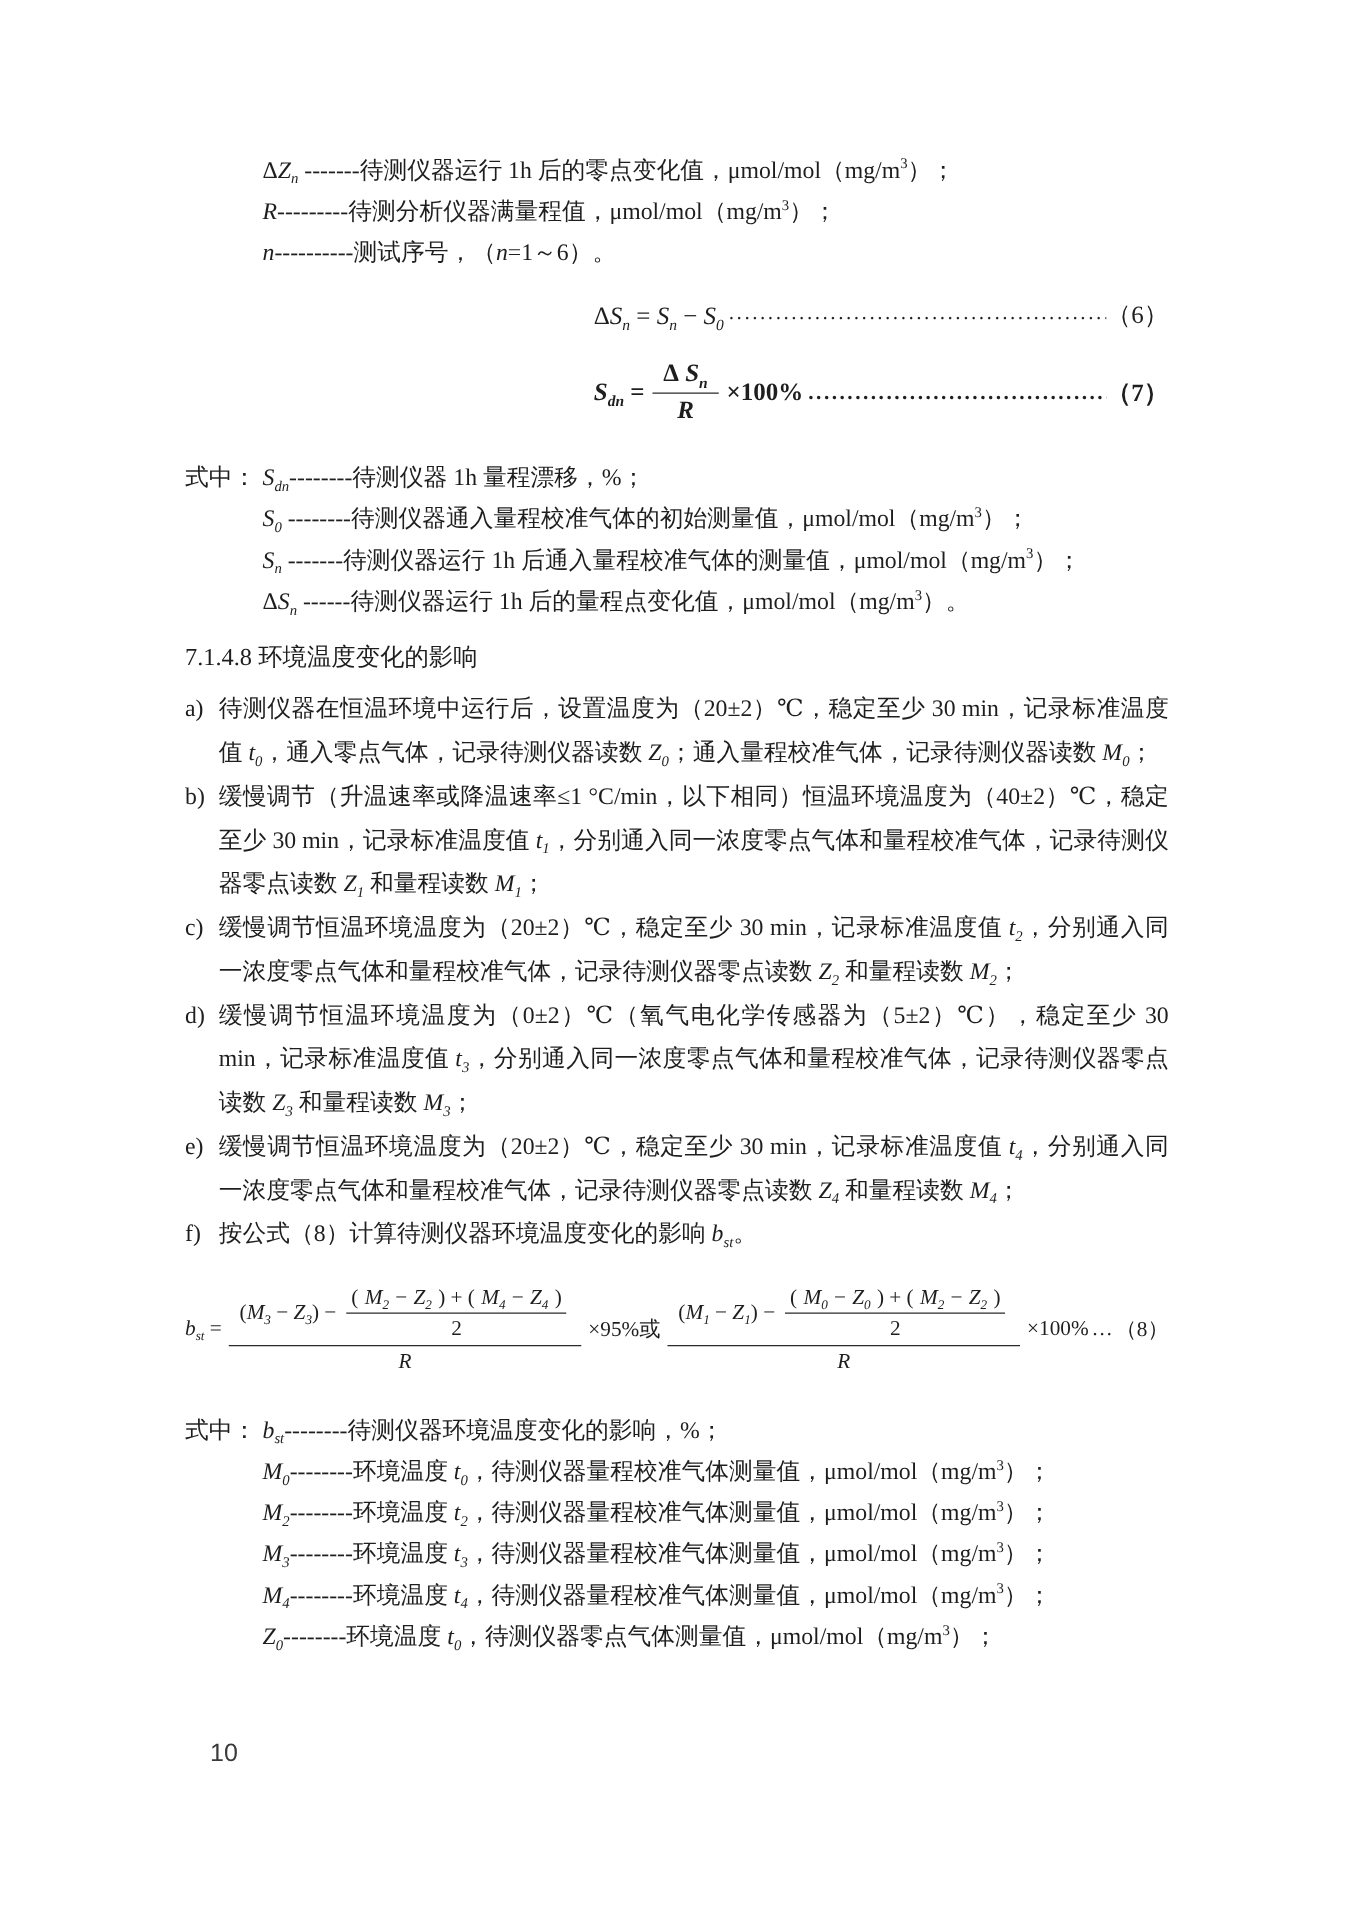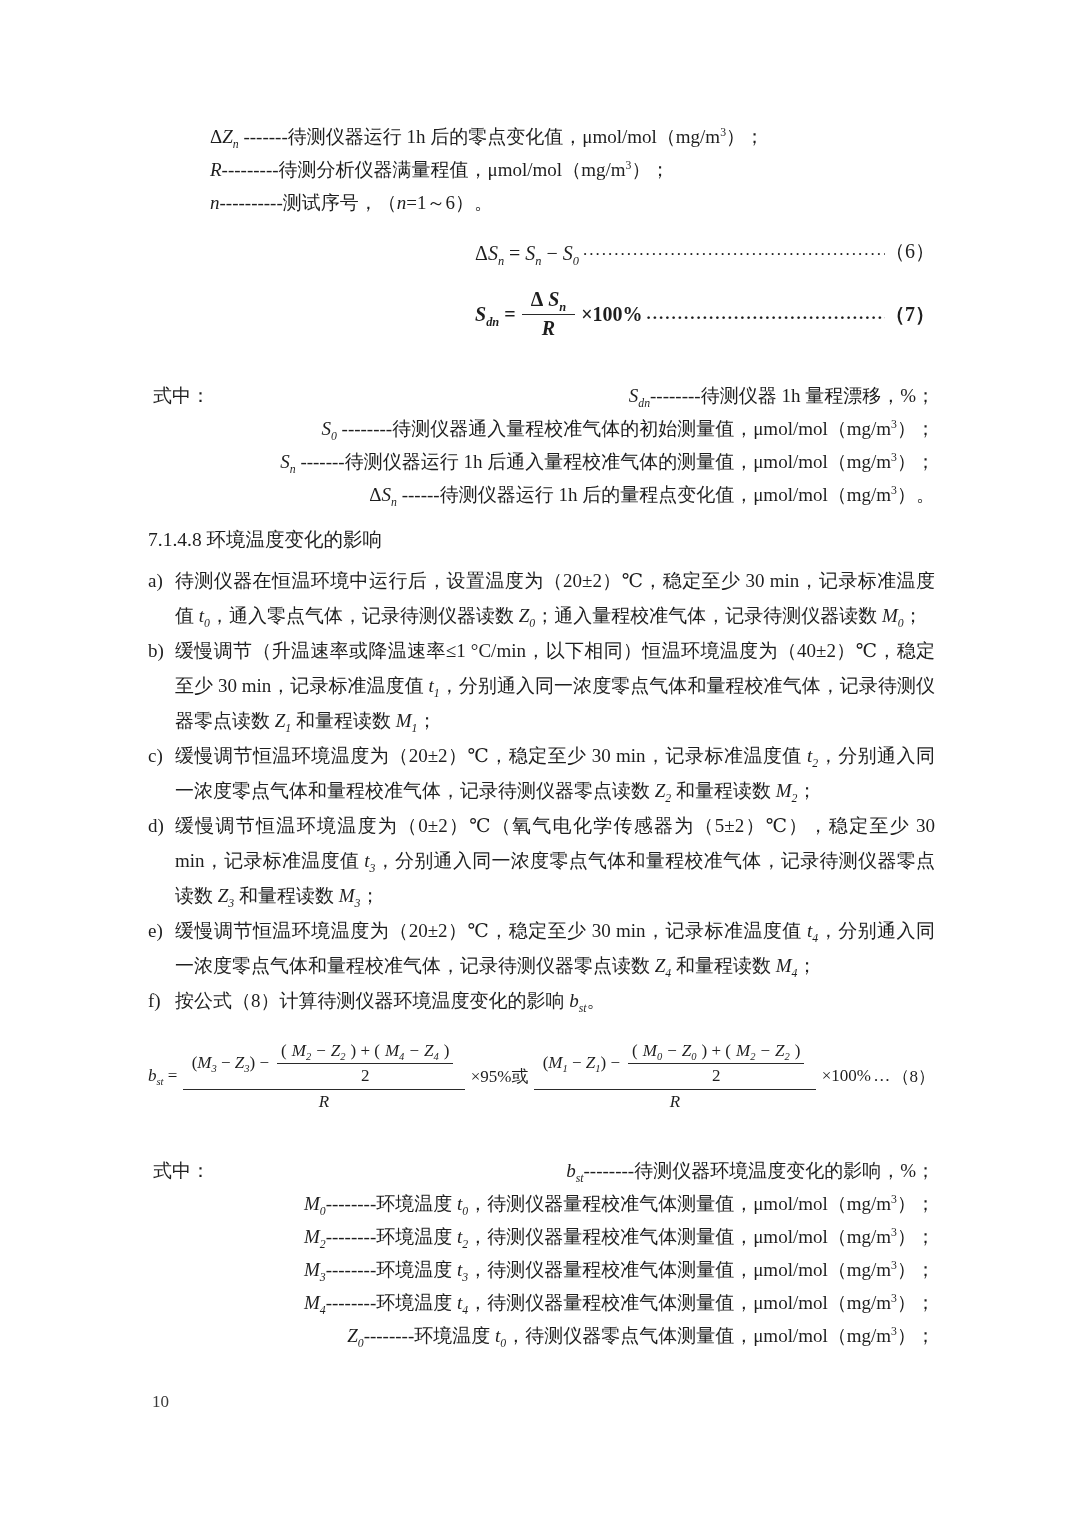--- a/index.html
+++ b/index.html
@@ -28,40 +28,40 @@
   .fm{white-space:nowrap;}
   .dots{flex:1 1 auto;overflow:hidden;white-space:nowrap;letter-spacing:2px;padding:0 4px;font-size:17px;align-self:center;}
   .fm-no{white-space:nowrap;}
 
   .frac{display:inline-flex;flex-direction:column;align-items:center;margin:0 6px;vertical-align:middle;}
   .frac > .num{display:flex;align-items:center;justify-content:center;gap:5px;border-bottom:1.5px solid #2a2a2a;padding:0 9px 3px;white-space:nowrap;}
   .frac > .den{padding-top:2px;white-space:nowrap;}
   .frac .frac > .num{border-bottom:1.2px solid #2a2a2a;padding:0 4px 2px;}
 
   
-  .where{display:flex;margin-top:32px;line-height:33px;text-align:right;}
+  .where{display:flex;margin-top:19px;line-height:33px;}
   .where-label{flex:none;width:62px;white-space:nowrap;}
   .where-items{flex:1;}
   .where-line{line-height:33px;white-space:nowrap;}
 
   .heading{font-weight:normal;font-size:19.5px;margin:14px 0 8px 0;line-height:30px;}
 
   
   .li{display:flex;line-height:35px;}
   .li-label{flex:none;width:27px;}
   .li-text{flex:1;text-align:justify;}
 
   
   .fm8{display:flex;align-items:center;justify-content:space-between;font-size:17px;margin-top:12px;height:92px;}
   .fm8 .frac{margin:0 3px;}
 
   .page-number{
-    position:absolute;left:152px;top:1392px;
-    font-family:Liberation Serif, serif;
-    font-size:17px;color:#3a3a3a;
+    position:absolute;left:168px;top:1392px;
+    font-family:Liberation Sans, sans-serif;
+    font-size:20px;color:#3a3a3a;
   }
 </style>
 </head>
 <body>
 
 <div class="page">
 
   <div class="top-defs">
     <div class="def-line">Δ<i>Z<sub>n</sub></i> -------待测仪器运行 1h 后的零点变化值，μmol/mol（mg/m<sup>3</sup>）；</div>
     <div class="def-line"><i>R</i>---------待测分析仪器满量程值，μmol/mol（mg/m<sup>3</sup>）；</div>

